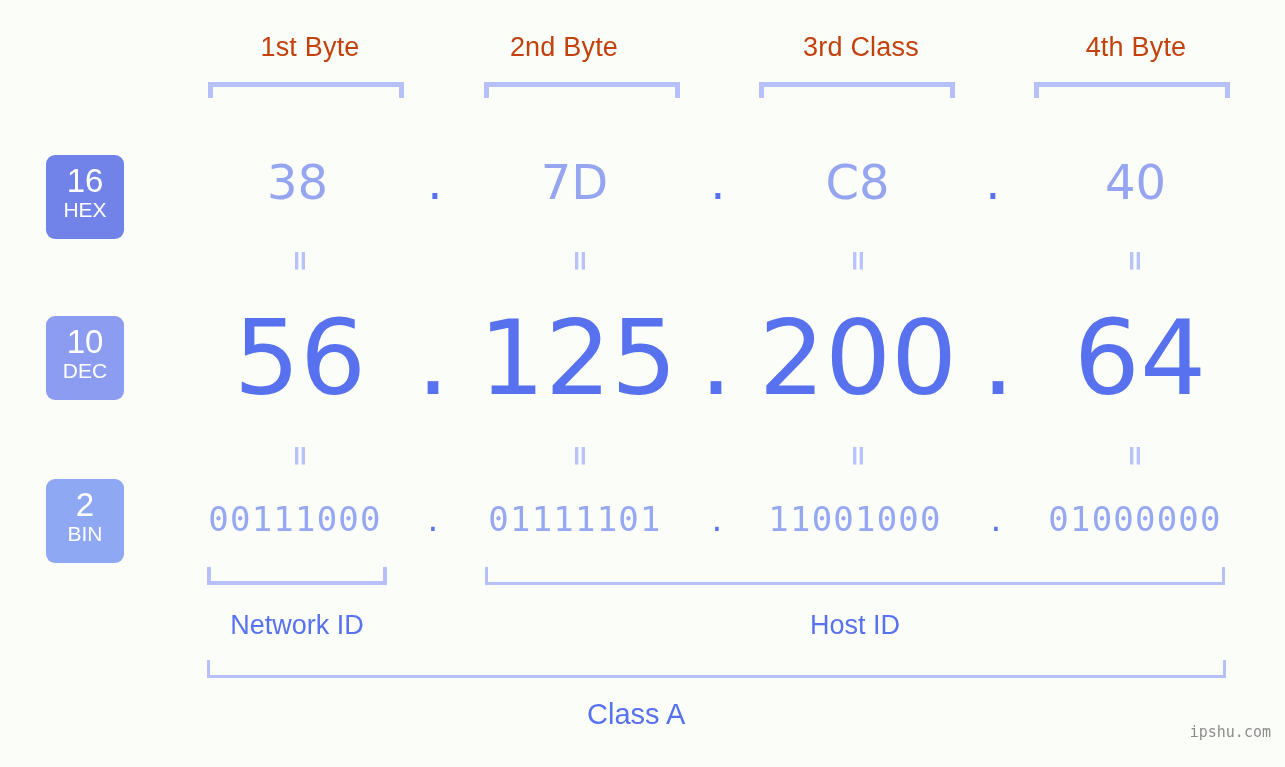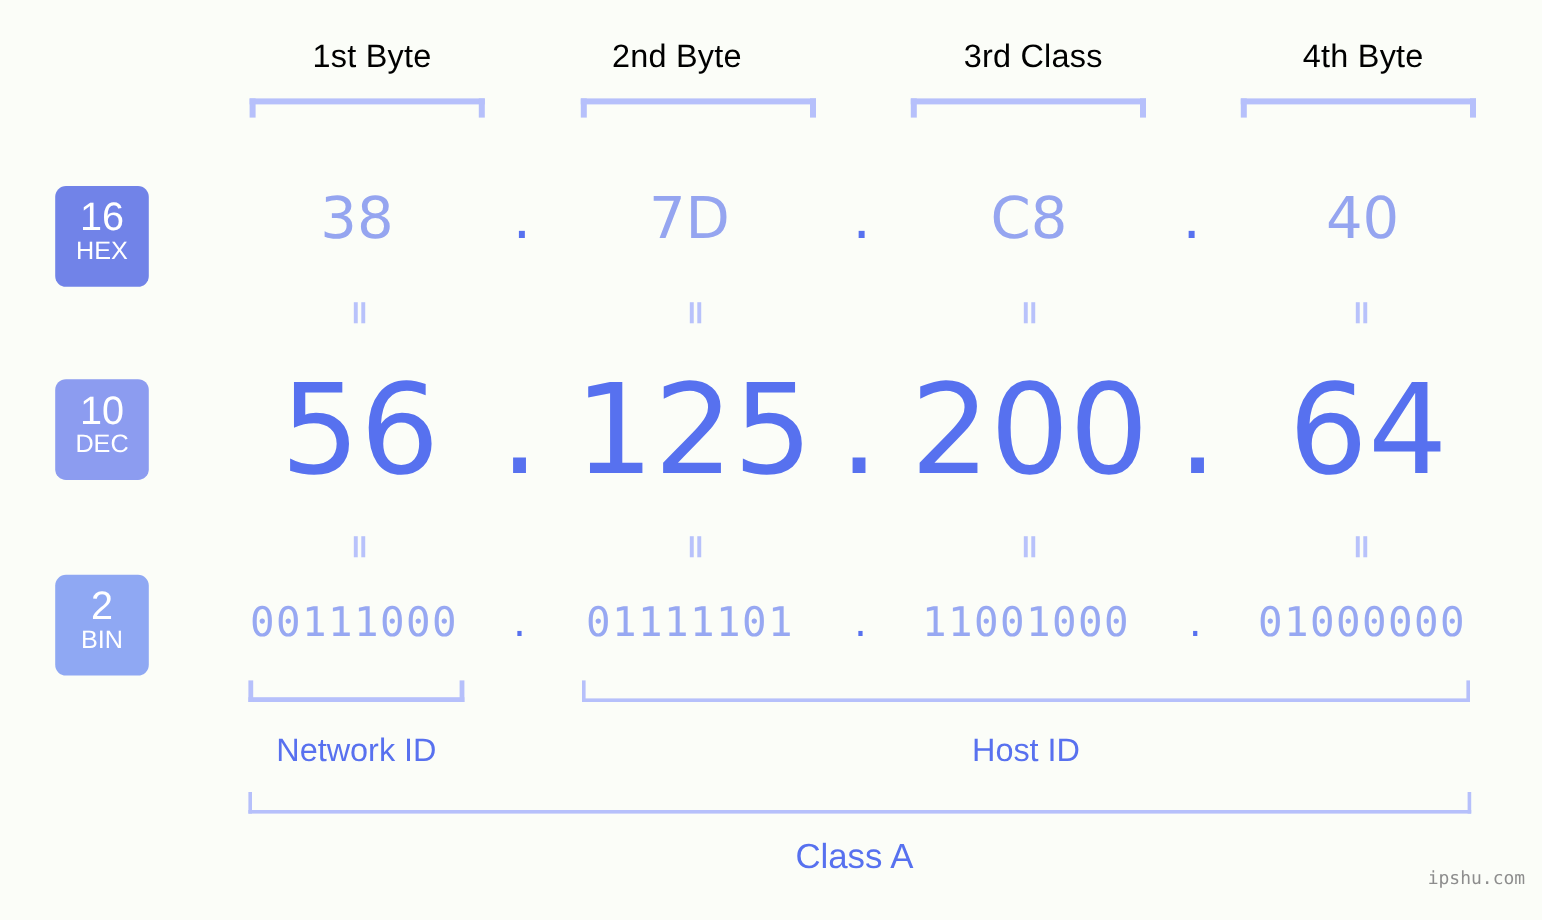--- a/index.html
+++ b/index.html
@@ -19,21 +19,21 @@
     left: 0; top: 0;
     width: 1285px;
     height: 767px;
   }
 
   
   .byte-label {
     position: absolute;
     top: 32px;
     font-size: 27px;
-    color: #000000;
+    color: #c2410c;
     text-align: center;
     letter-spacing: 0.2px;
     white-space: nowrap;
   }
   
   .bracket-top {
     position: absolute;
     top: 82px;
     height: 16px;
     border-top: 5px solid #b6c0fb;
@@ -138,21 +138,20 @@
     position: absolute;
     font-size: 27px;
     color: #5871ef;
     text-align: center;
     white-space: nowrap;
   }
   .class-label {
     position: absolute;
     font-size: 29px;
     color: #5771ef;
-    text-align: center;
     white-space: nowrap;
   }
   .watermark {
     position: absolute;
     right: 14px;
     bottom: 26px;
     font-family: "DejaVu Sans Mono", monospace;
     font-size: 15px;
     color: #8d8d8d;
     letter-spacing: 0px;

